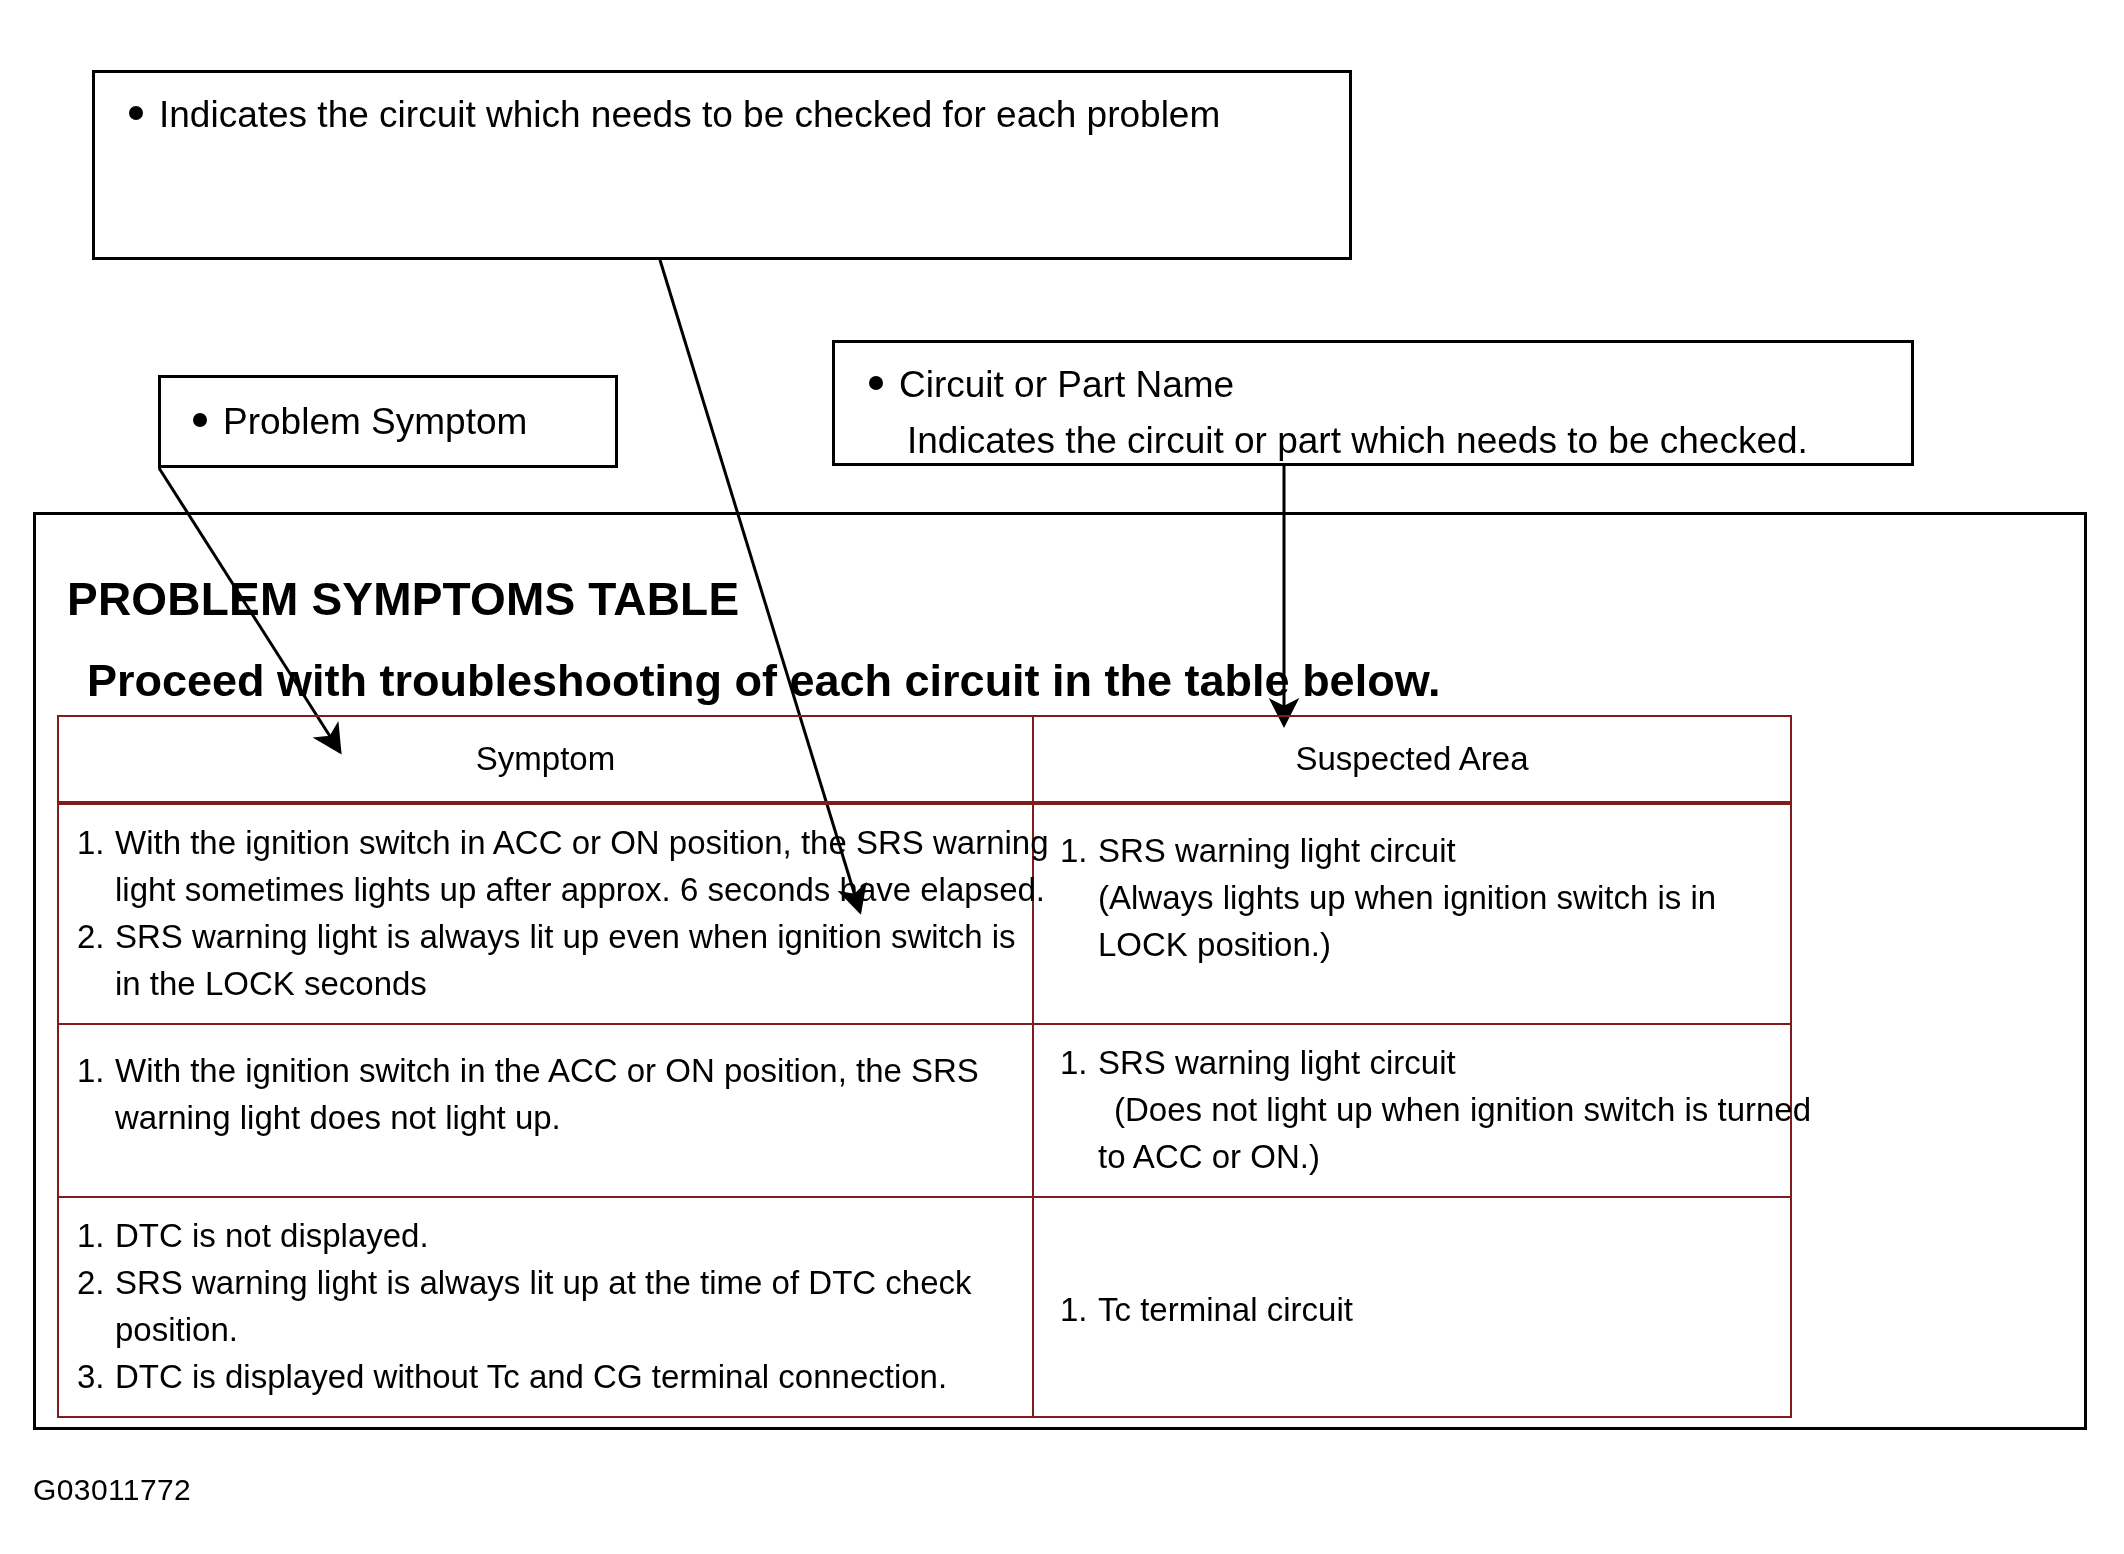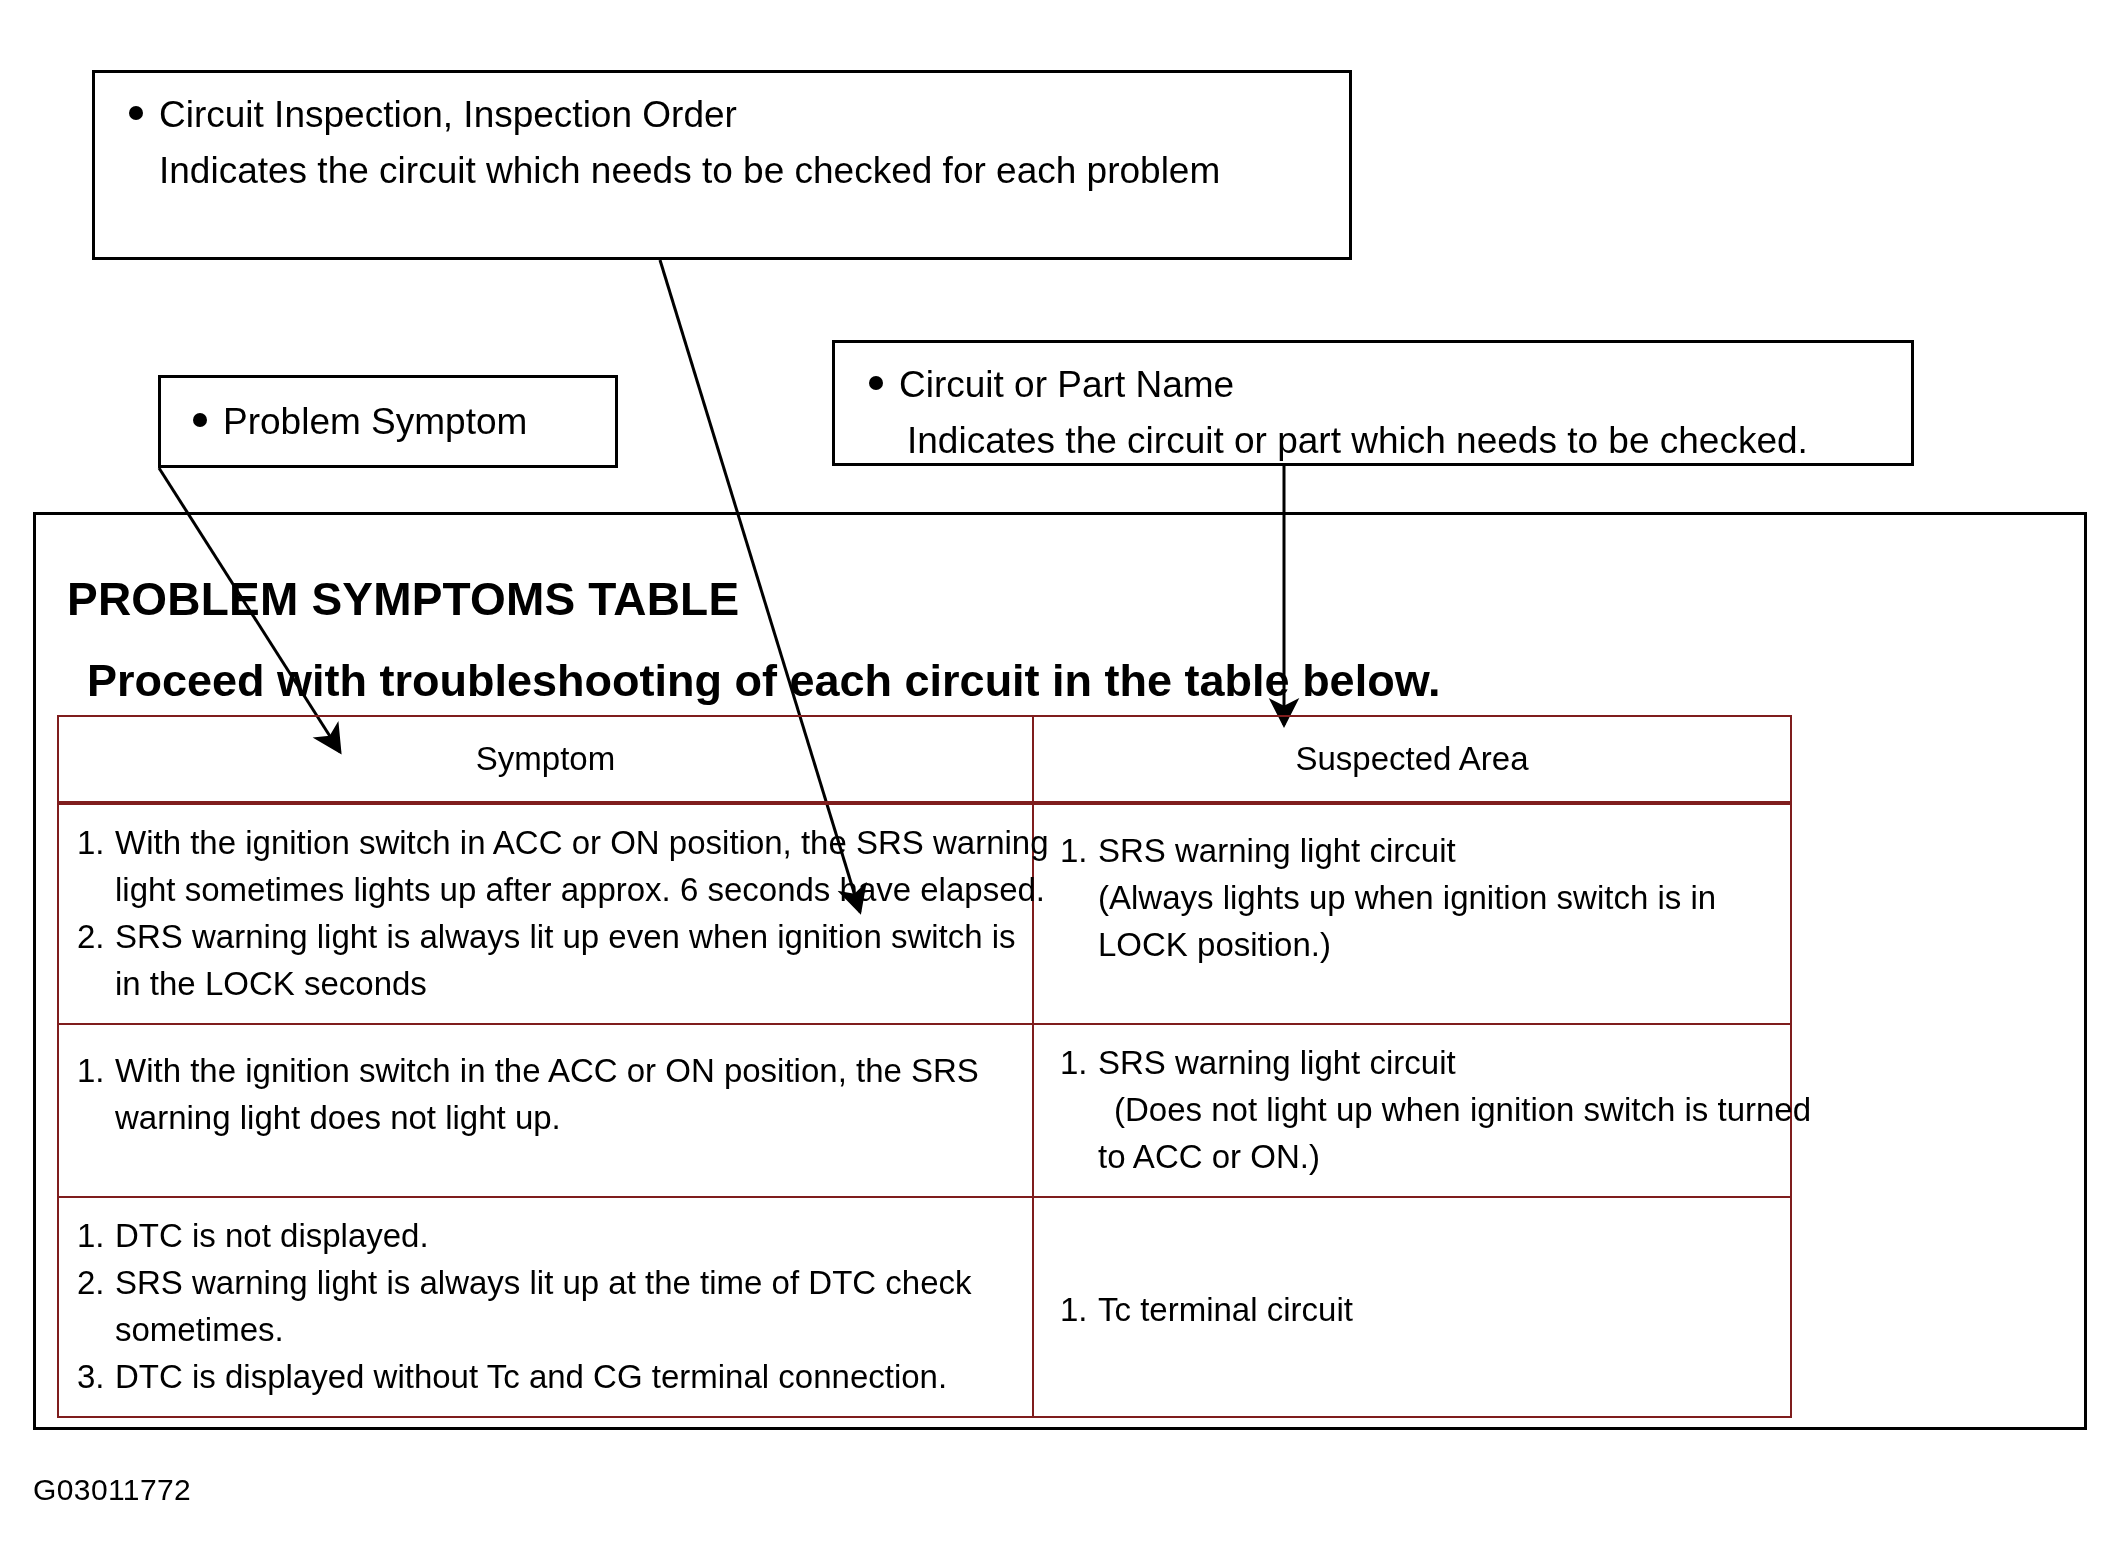--- a/index.html
+++ b/index.html
@@ -200,21 +200,20 @@
     <line x1="159" y1="468" x2="340" y2="752" stroke="#000" stroke-width="3" marker-end="url(#ah)"></line>
 
     <line x1="660" y1="260" x2="860" y2="912" stroke="#000" stroke-width="3" marker-end="url(#ah)"></line>
 
     <line x1="1284" y1="465" x2="1284" y2="725" stroke="#000" stroke-width="3" marker-end="url(#ah)"></line>
   </svg>
 
   <div class="callout" id="callout-inspection">
     <span class="bullet-row">
       <span class="bullet"></span>
-      <span>Circuit Inspection, Inspection Order</span>
     </span>
     <span class="line">Indicates the circuit which needs to be checked for each problem</span>
   </div>
 
   <div class="callout" id="callout-problem-symptom">
     <span class="bullet-row">
       <span class="bullet"></span>
       <span>Problem Symptom</span>
     </span>
   </div>
@@ -299,21 +298,21 @@
         <td>
           <div class="cell-pad">
             <span class="li">
               <span class="num">1.</span>
               <span>DTC is not displayed.</span>
             </span>
             <span class="li">
               <span class="num">2.</span>
               <span>SRS warning light is always lit up at the time of DTC check</span>
             </span>
-            <span class="cont">sometimes.</span>
+            <span class="cont">position.</span>
             <span class="li">
               <span class="num">3.</span>
               <span>DTC is displayed without Tc and CG terminal connection.</span>
             </span>
           </div>
         </td>
         <td>
           <div class="cell-pad-r" style="padding-top:88px;">
             <span class="li">
               <span class="num">1.</span>

